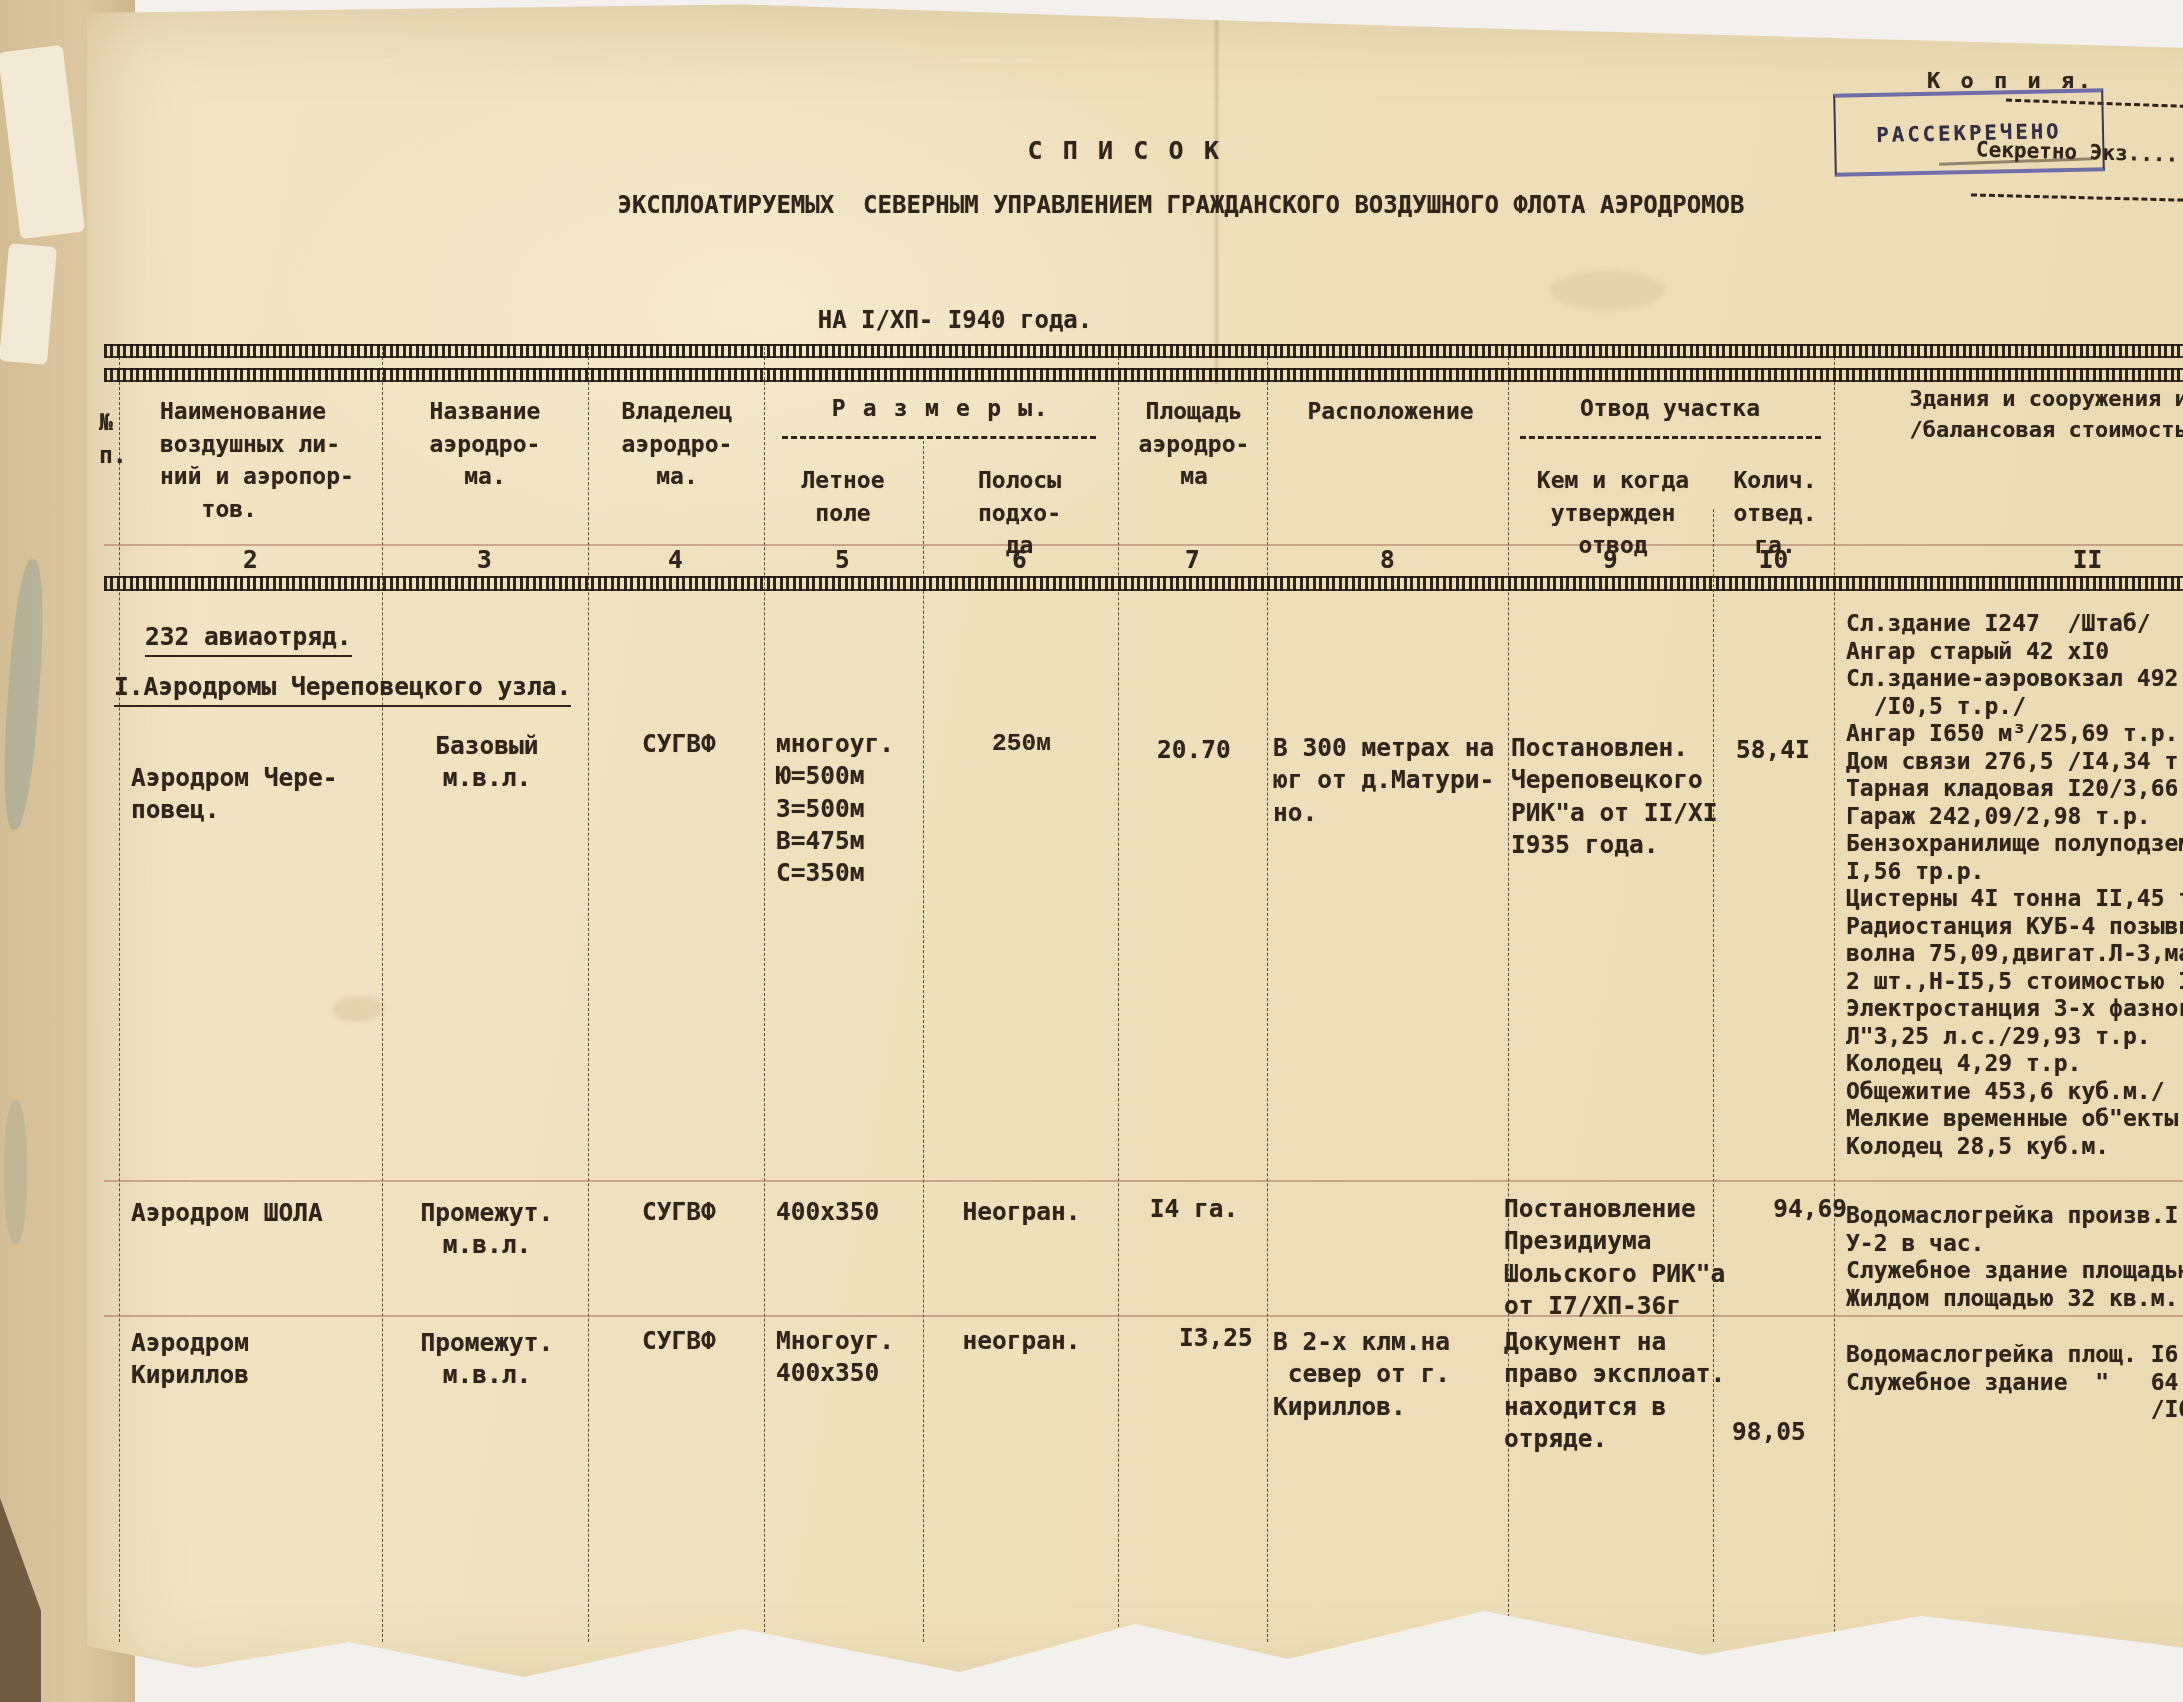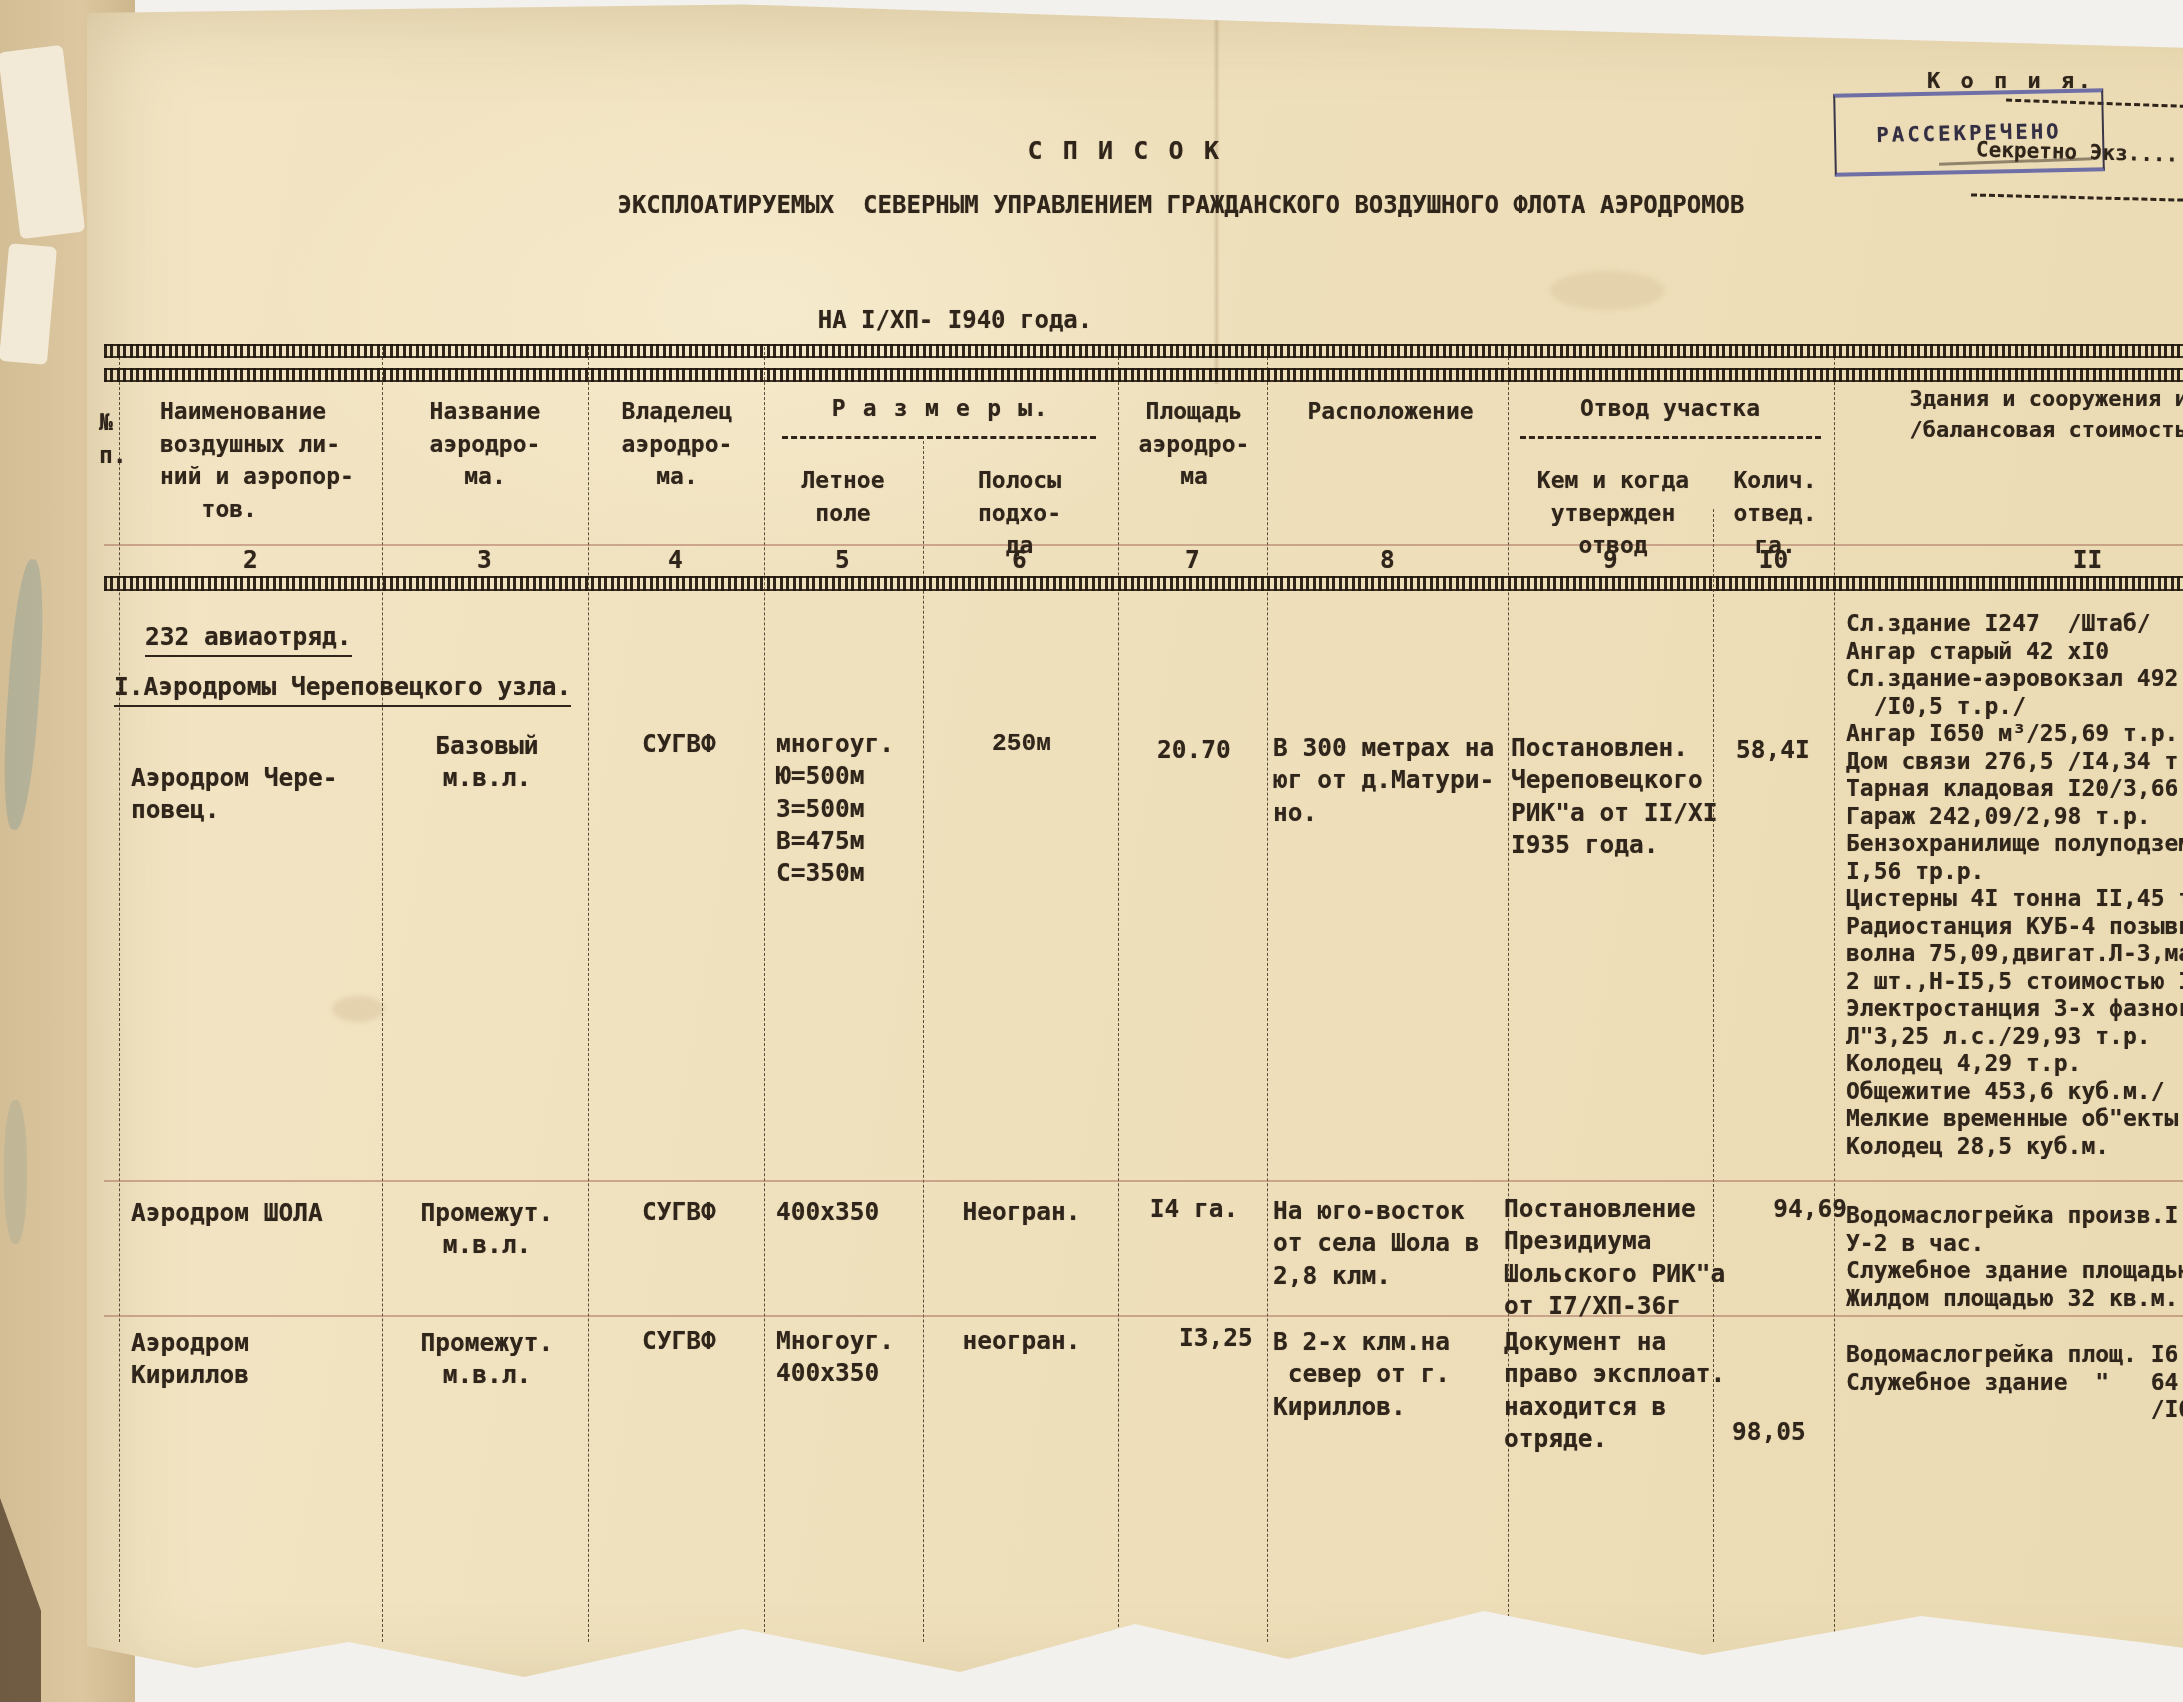--- a/index.html
+++ b/index.html
@@ -260,23 +260,20 @@
 Мелкие временные об"екты 6,5 т.р.
 Колодец 28,5 куб.м.</div>
 
       <div class="typed dc r1name">Аэродром ШОЛА</div>
       <div class="typed dc r1type">Промежут.
 м.в.л.</div>
       <div class="typed dc r1own">СУГВФ</div>
       <div class="typed dc r1fld">400х350</div>
       <div class="typed dc r1app">Неогран.</div>
       <div class="typed dc r1area">I4 га.</div>
-      <div class="typed dc r1loc">На юго-восток
-от села Шола в
-2,8 клм.</div>
       <div class="typed dc r1alm">Постановление
 Президиума
 Шольского РИК"а
 от I7/ХП-36г</div>
       <div class="typed dc r1ha">94,69</div>
       <div class="typed bld r1bld">Водомаслогрейка произв.I самолет
 У-2 в час.
 Служебное здание площадью 42 кв.м.
 Жилдом площадью 32 кв.м.</div>
 

